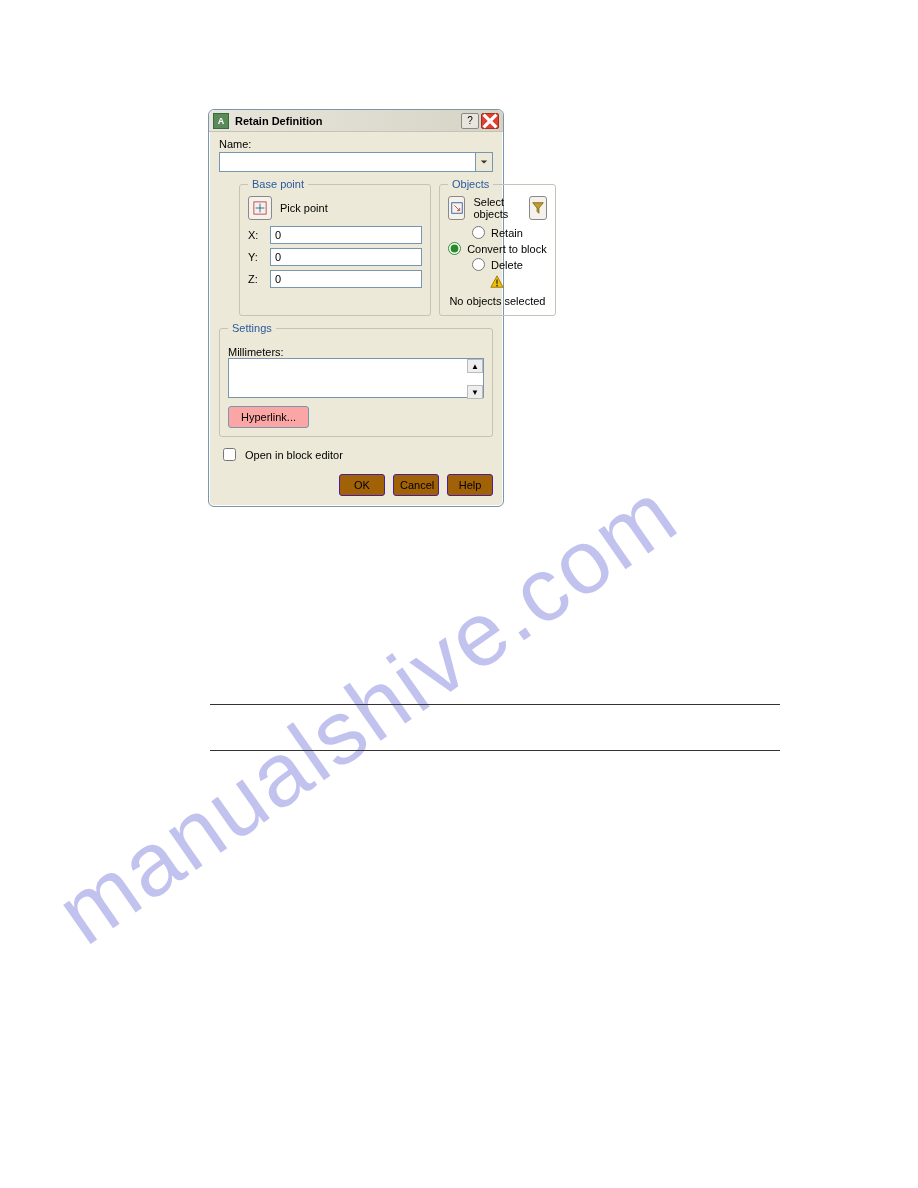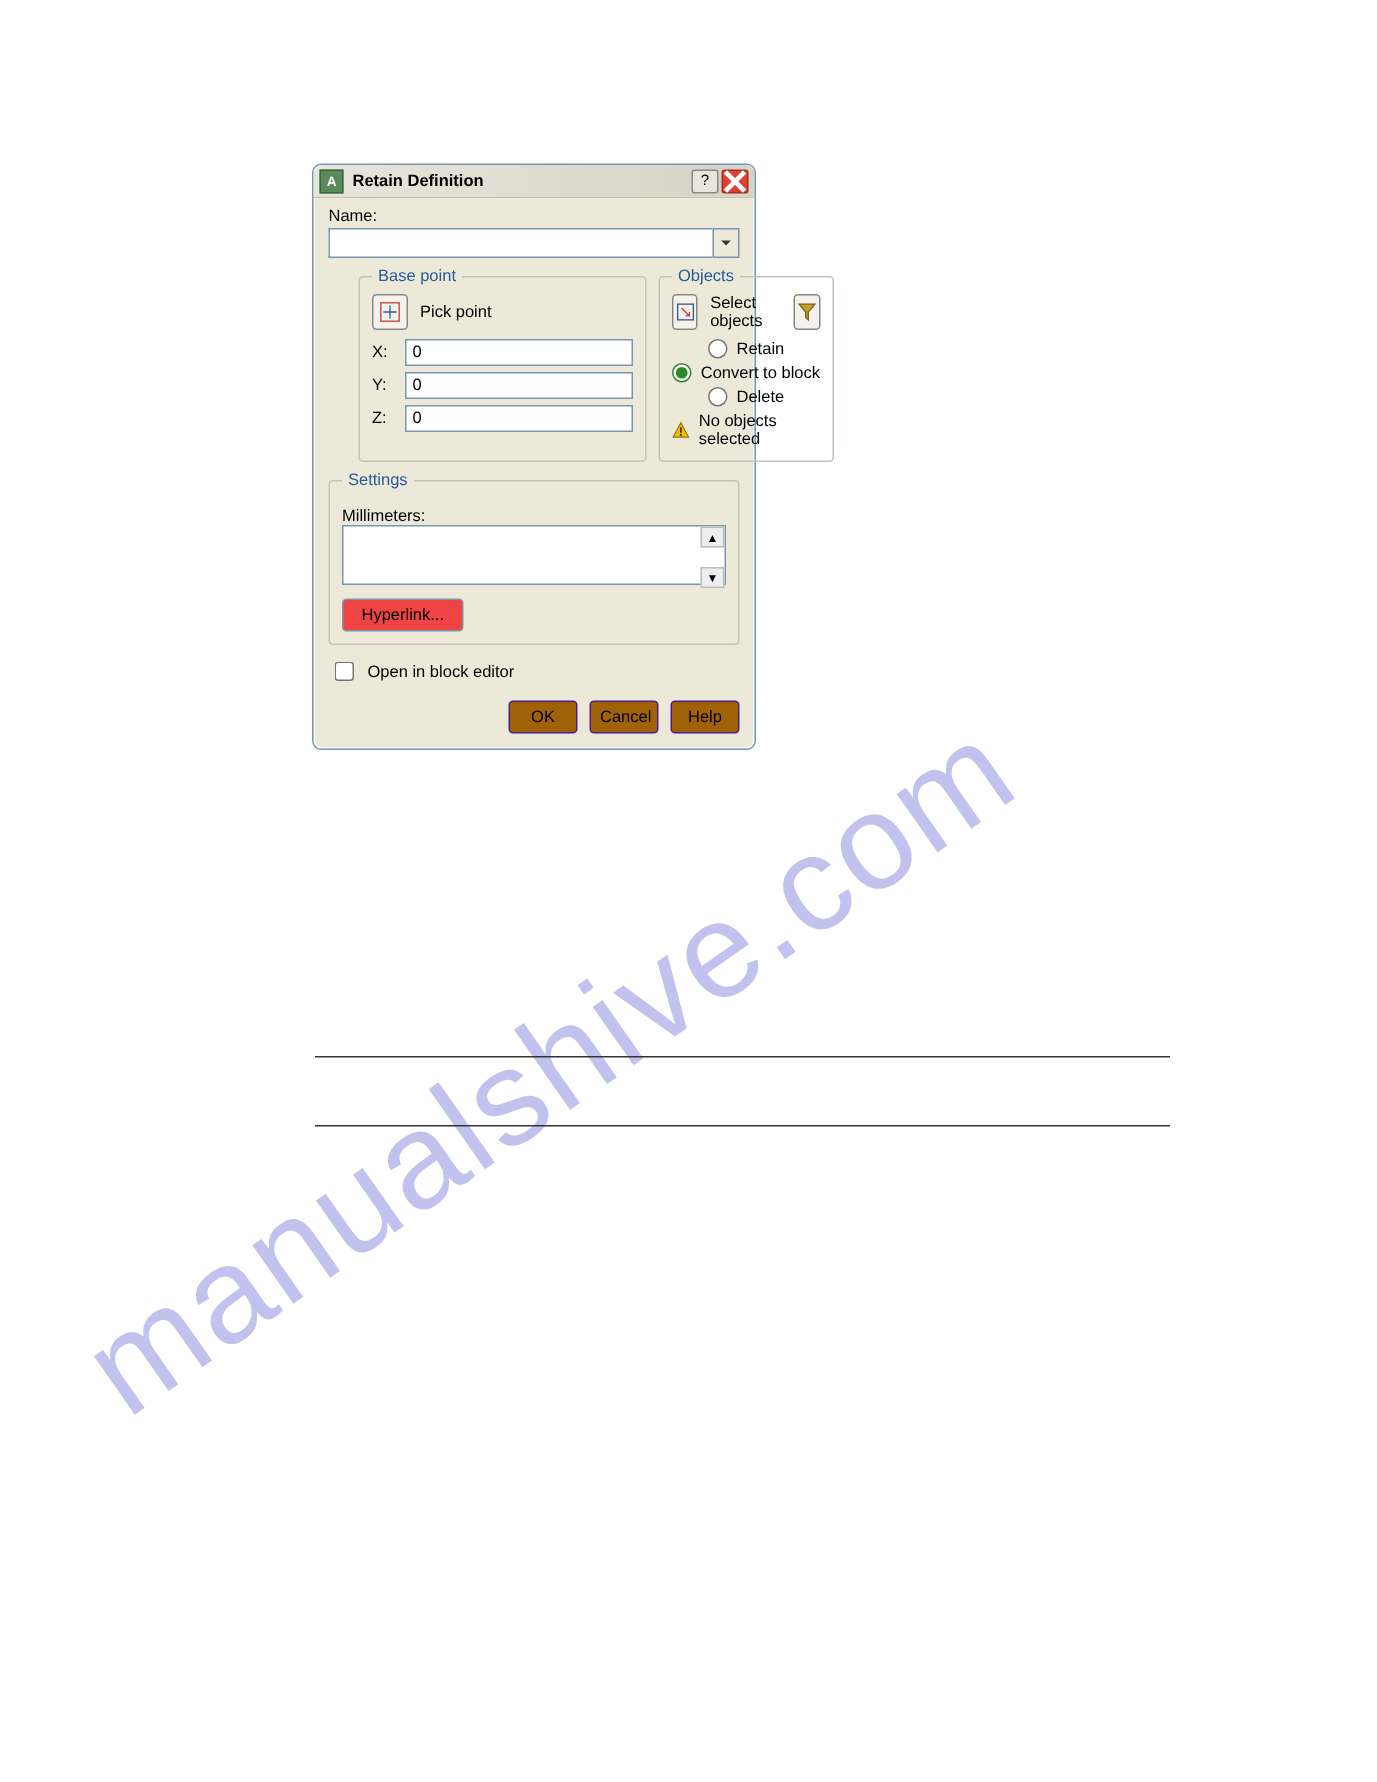--- a/index.html
+++ b/index.html
@@ -122,21 +122,21 @@
   .coord-row label { width:14px; }
   .coord-row input {
     flex:1;
     height:18px;
     border:1px solid #7a96af;
     padding:0 4px;
     font:inherit;
   }
   .radio-row, .check-row { display:flex; align-items:center; gap:6px; margin:3px 0;justify-content:center; }
   .radio-row input, .check-row input { margin:0; }
-  .warn-row { display:flex; align-items:center; gap:6px; margin-top:4px; }
+  .warn-row { display:flex; align-items:center; gap:6px; margin-top:4px;flex-direction:column; }
   .warn-icon {
     width:14px; height:14px;
   }
   .settings-top { display:flex; gap:20px; }
   .unit-col { width:132px; }
   .desc-label { margin-top:6px; display:block; }
   .desc-wrap { position:relative; }
   .desc-area {
     width:100%;
     height:40px;
@@ -159,21 +159,21 @@
     background:#eee;
     padding:0;
     font-size:8px;
     cursor:pointer;
   }
   .hyper-btn {
     margin-top:6px;
     height:22px;
     padding:0 12px;
     border:1px solid #7a96af;
-    background:#ef4444;
+    background:#fca5a5;
     border-radius:3px;
     cursor:pointer;
     font:inherit;
   }
   .bottom-check { margin:8px 0; display:flex; align-items:center; gap:6px; }
   .dlg-buttons { display:flex; justify-content:flex-end; gap:8px; padding-top:2px; }
   .dlg-buttons button {
     width:46px;
     height:22px;
     border:1px solid #4c1d95;

